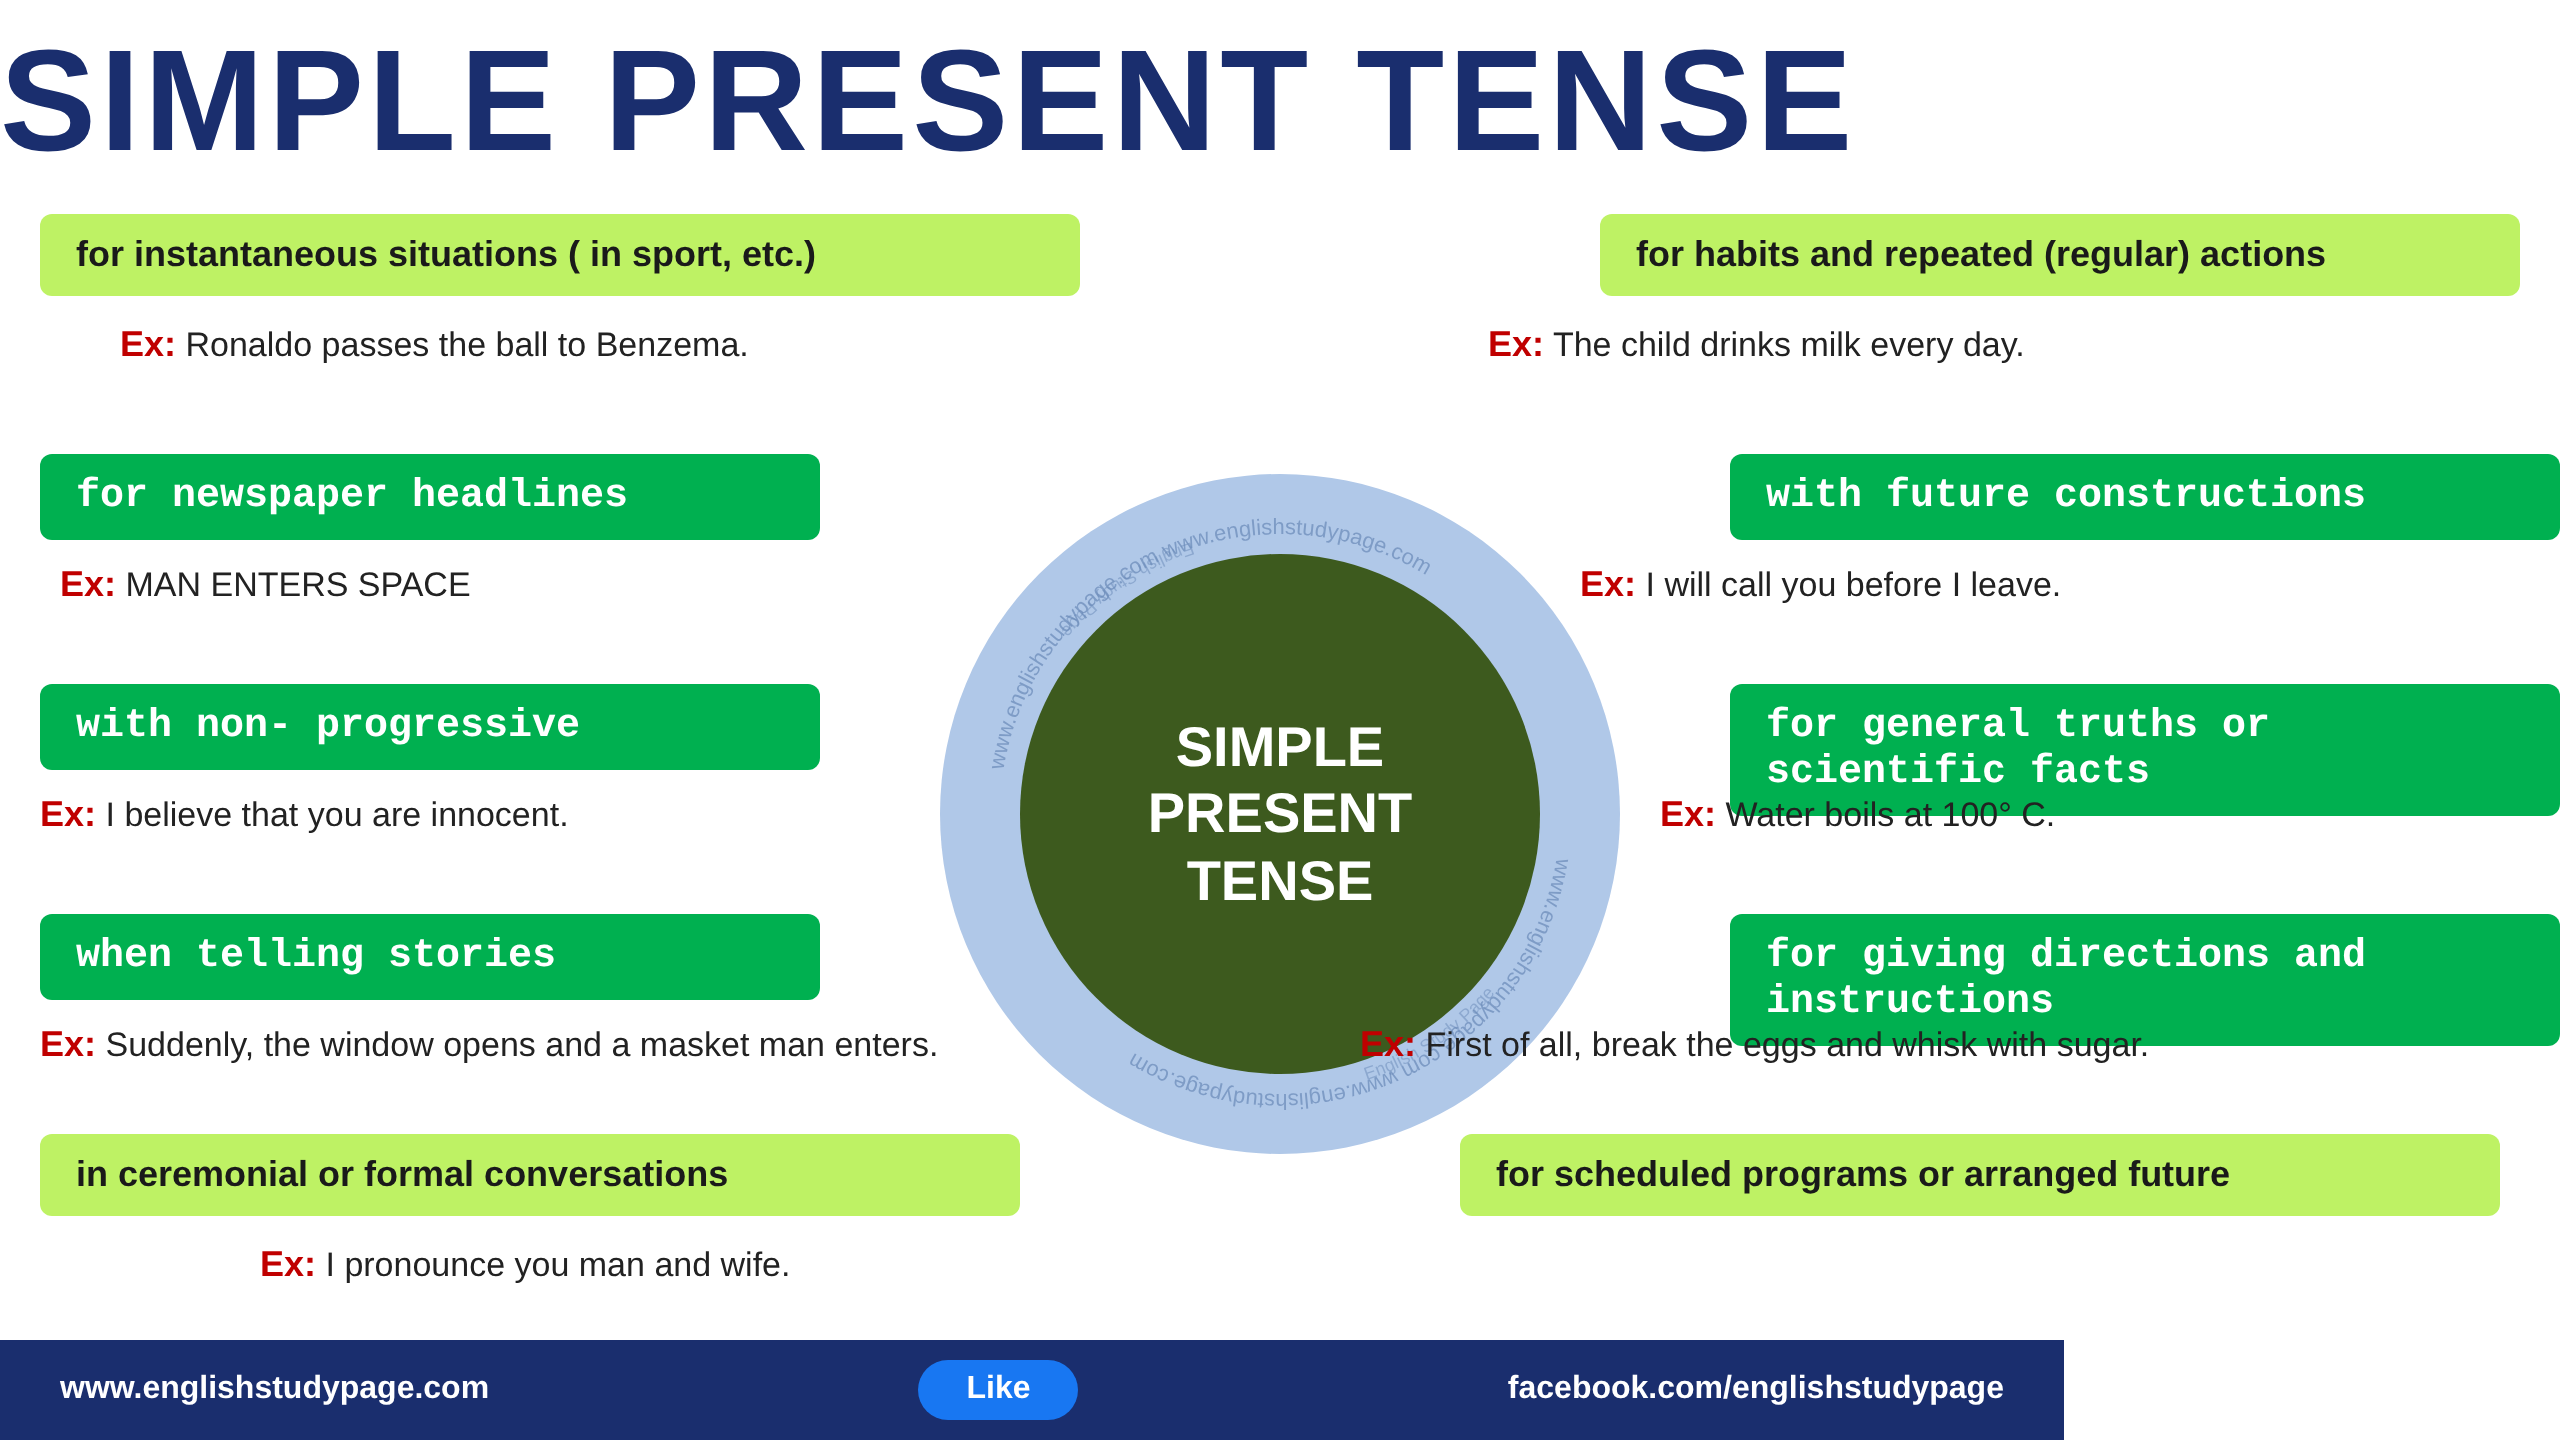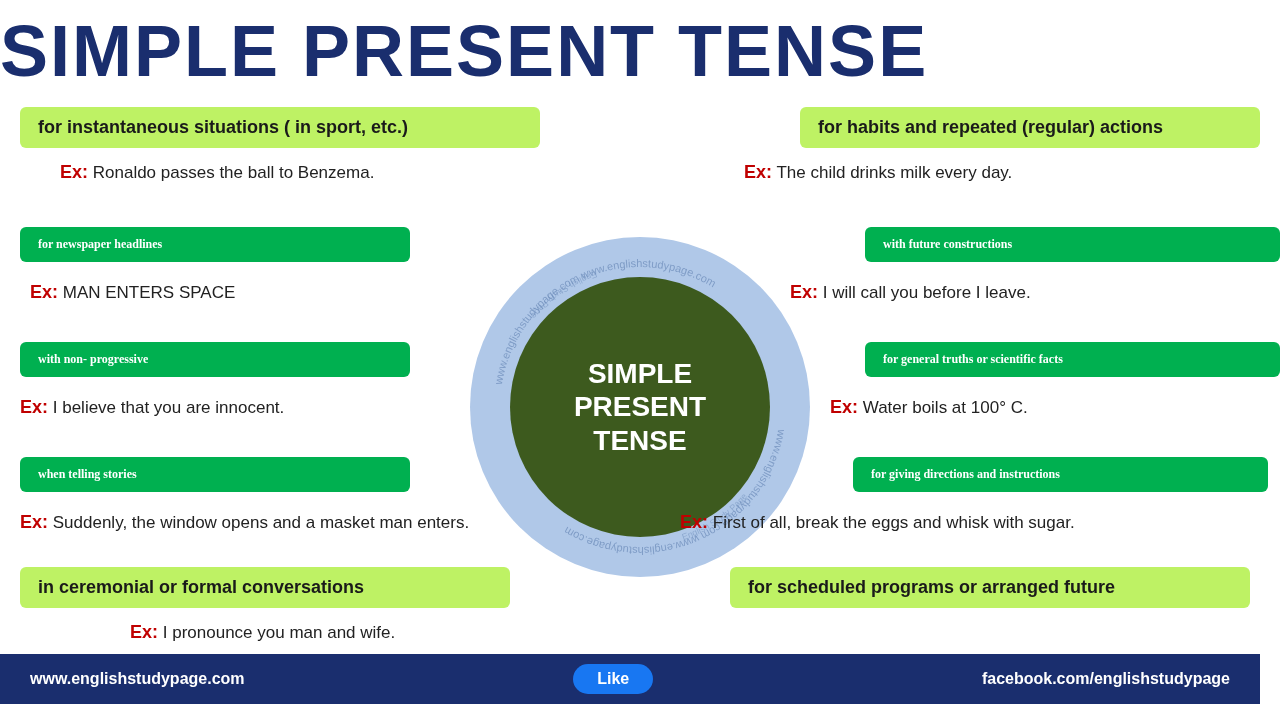--- a/index.html
+++ b/index.html
@@ -74,24 +74,24 @@
       text-transform: uppercase;
       line-height: 1.2;
     }
 
     
     .label-box {
       position: absolute;
       background: #00b050;
       color: #fff;
       font-weight: 900;
-      font-size: 12px;
+      font-size: 20px;
       padding: 10px 18px;
       border-radius: 6px;
-      font-family: Liberation Serif, serif;
+      font-family: Liberation Mono, monospace;
     }
 
     
     .label-box-tan {
       position: absolute;
       background: #bef264;
       color: #1a1a1a;
       font-weight: 900;
       font-size: 18px;
       padding: 10px 18px;
@@ -109,22 +109,22 @@
 
     .example .ex-label {
       color: #c00000;
       font-weight: 900;
       font-size: 18px;
     }
 
     
     .bottom-bar {
       position: absolute;
-      bottom: 16px;
-      width: 1260px;
+      bottom: 0;
+      width: 1032px;
       background: #1a2e6e;
       color: #fff;
       display: flex;
       align-items: center;
       justify-content: space-between;
       padding: 6px 30px;
       font-size: 16px;
       font-weight: bold;
       gap: 28px;
     }
@@ -218,21 +218,21 @@
   <div class="example" style="left:20px; top:300px;">
     <span class="ex-label">Ex:</span> <span>I believe that you are innocent.</span>
   </div>
 
   <div class="example" style="left:830px; top:300px;">
     <span class="ex-label">Ex:</span> <span>Water boils at 100° C.</span>
   </div>
 
   <div class="label-box" style="left:20px; top:360px; width: 390px;">when telling stories</div>
 
-  <div class="label-box" style="right:12px; top:360px; width: 415px;">for giving directions and instructions</div>
+  <div class="label-box" style="right:0px; top:360px; width: 415px;">for giving directions and instructions</div>
 
   <div class="example" style="left:20px; top:415px;">
     <span class="ex-label">Ex:</span> <span>Suddenly, the window opens and a masket man enters.</span>
   </div>
 
   <div class="example" style="left:680px; top:415px;">
     <span class="ex-label">Ex:</span> <span>First of all, break the eggs and whisk with sugar.</span>
   </div>
 
   <div class="label-box-tan" style="left:20px; top:470px; width: 490px;">in ceremonial or formal conversations</div>

